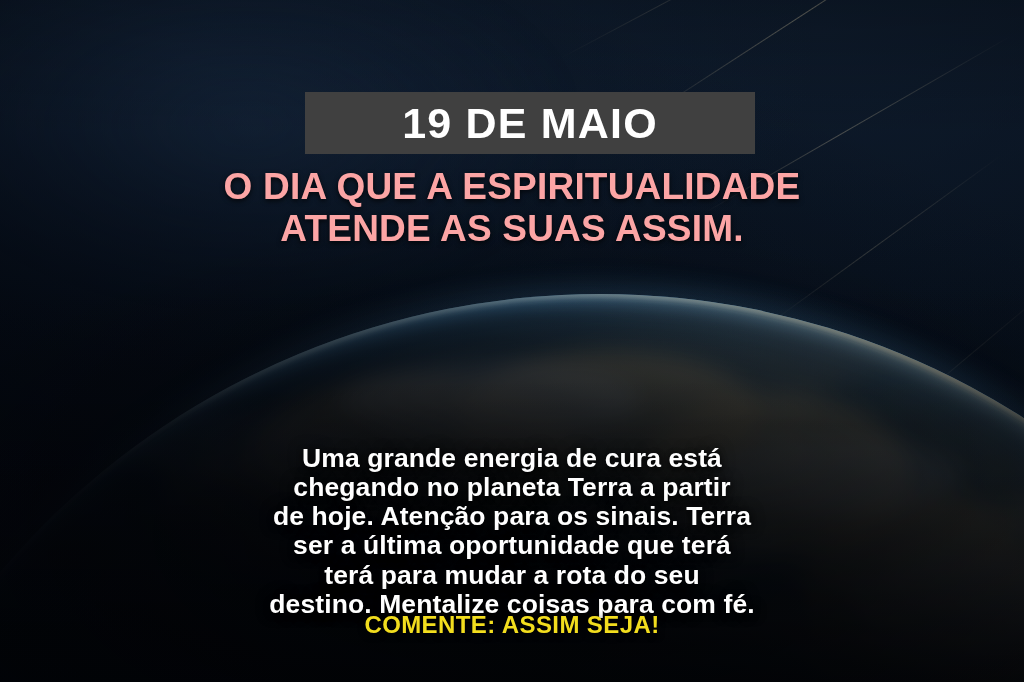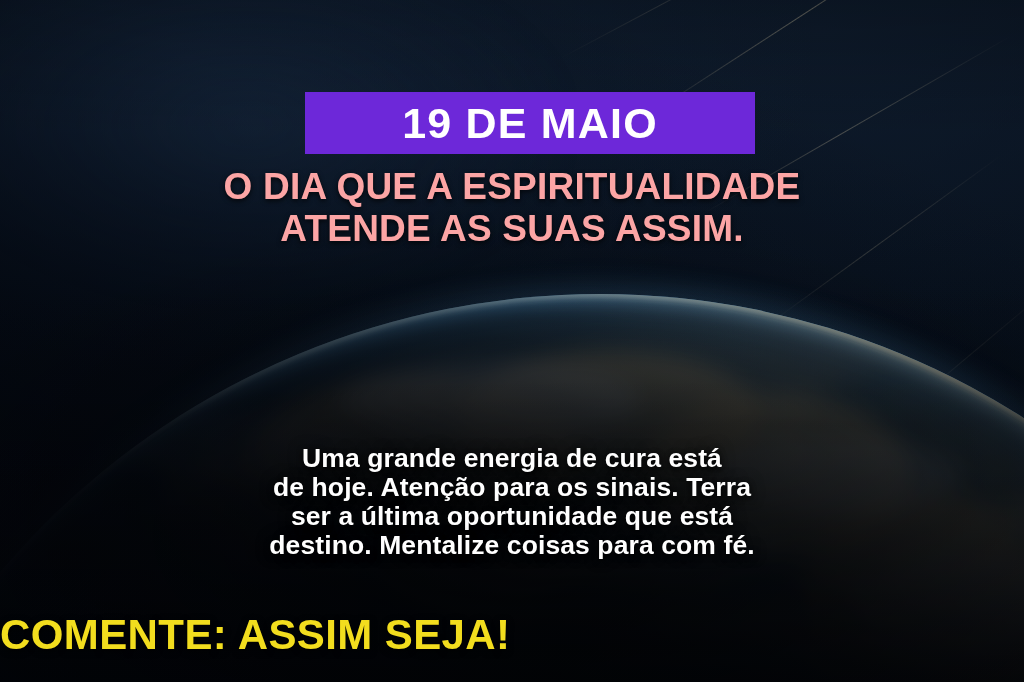--- a/index.html
+++ b/index.html
@@ -197,21 +197,21 @@
     inset: 0;
     z-index: 10;
   }
 
   .date-banner {
     position: absolute;
     left: 305px;
     top: 92px;
     width: 450px;
     height: 62px;
-    background: #6d28d9;
+    background: #404040;
     display: flex;
     align-items: center;
     justify-content: center;
   }
   .date-banner-text {
     color: #ffffff;
     font-family: "Liberation Sans", sans-serif;
     font-weight: 700;
     font-size: 43px;
     letter-spacing: 1.2px;
@@ -251,24 +251,25 @@
     text-shadow: 0 2px 6px rgba(0,0,0,.9), 0 0 14px rgba(0,0,0,.6);
     padding: 0 46px;
   }
   .body-line { display: block; }
 
   .cta {
     position: absolute;
     left: 0;
     right: 0;
     top: 612px;
+    text-align: center;
     color: #f2dd1e;
     font-family: "Liberation Sans", sans-serif;
     font-weight: 700;
-    font-size: 42px;
+    font-size: 24px;
     letter-spacing: .4px;
     line-height: 1.1;
     text-shadow: 0 2px 7px rgba(0,0,0,.85);
   }
 
   .bottom-strip {
     position: absolute;
     left: 0;
     right: 0;
     bottom: 0;
@@ -329,22 +330,24 @@
       <span class="date-banner-text">19 DE MAIO</span>
     </div>
 
     <div class="headline">
       <span class="headline-line">O DIA QUE A ESPIRITUALIDADE</span>
       <span class="headline-line">ATENDE AS SUAS ASSIM.</span>
     </div>
 
     <div class="body-copy">
       <span class="body-line">Uma grande energia de cura está</span>
+      <span class="body-line">chegando no planeta Terra a partir</span>
       <span class="body-line">de hoje. Atenção para os sinais. Terra</span>
-      <span class="body-line">ser a última oportunidade que está</span>
+      <span class="body-line">ser a última oportunidade que terá</span>
+      <span class="body-line">terá para mudar a rota do seu</span>
       <span class="body-line">destino. Mentalize coisas para com fé.</span>
     </div>
 
     <div class="cta">COMENTE: ASSIM SEJA!</div>
 
   </div>
 
   <div class="bottom-strip"></div>
 
 </div>

